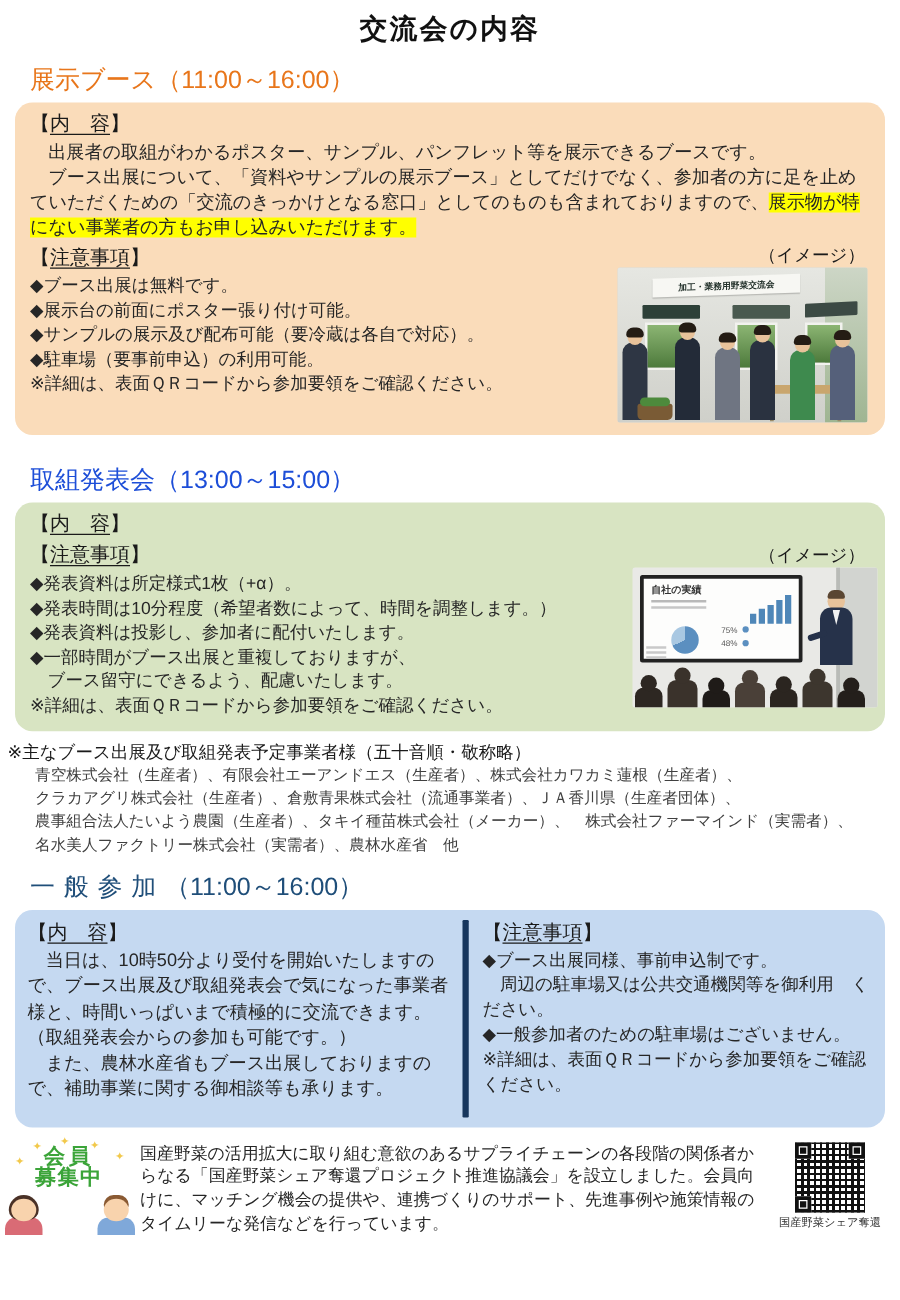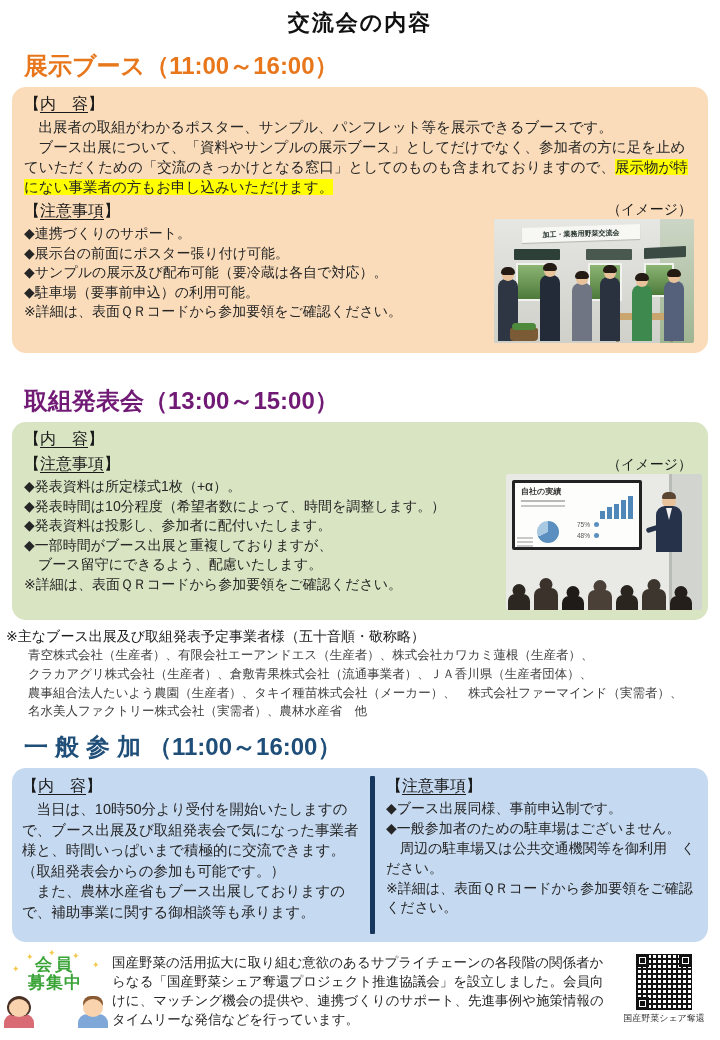--- a/index.html
+++ b/index.html
@@ -4,23 +4,23 @@
 <style>
   html,body{margin:0;padding:0;}
   body{
     width:720px;height:1040px;background:#ffffff;position:relative;overflow:hidden;
     font-family:"Liberation Sans","DejaVu Sans",sans-serif;color:#262626;
   }
   .title{
     text-align:center;font-size:22px;font-weight:bold;color:#111;
     padding-top:8px;letter-spacing:2px;
   }
-  .sec-heading{font-size:24px;font-weight:bold;margin:12px 0 5px 24px;}
+  .sec-heading{font-size:20px;font-weight:normal;margin:12px 0 5px 24px;}
   .sec-heading.orange{color:#E8761B;}
-  .sec-heading.green{color:#701a75;margin-top:32px;}
+  .sec-heading.green{color:#1d4ed8;margin-top:22px;}
   .sec-heading.blue{color:#1F4E79;margin-top:10px;}
   .sec-heading .spaced{letter-spacing:7px;}
   .box{margin:0 12px;border-radius:14px;padding:7px 12px 10px 12px;}
   .box.orange{background:#FADCBA;}
   .box.green{background:#D8E4C2;}
   .box.blue{background:#C5D9F1;display:flex;align-items:stretch;min-height:158px;padding:8px 10px;}
   .block-label{font-size:16px;color:#1a1a1a;margin-bottom:2px;white-space:pre-wrap;}
   .block-label .ul{text-decoration:underline;text-underline-offset:3px;}
   .body-text{font-size:14.5px;line-height:1.38;white-space:pre-wrap;}
   .hl{background:#FFFF00;}
@@ -47,21 +47,21 @@
   .bp-poster.p3{left:152px;width:26px;height:30px;}
   .bp-table{position:absolute;left:118px;top:94px;width:64px;height:7px;background:#c9a66e;}
   .bp-leg{position:absolute;width:3px;height:22px;background:#9a8a66;top:101px;}
   .bp-basket{position:absolute;left:16px;bottom:2px;width:28px;height:13px;background:#7a5b35;border-radius:2px 2px 4px 4px;}
   .bp-basket::before{content:"";position:absolute;left:2px;top:-5px;width:24px;height:7px;background:#4d8a3c;border-radius:4px;}
   .person{position:absolute;bottom:0;display:flex;flex-direction:column;align-items:center;}
   .person .head{width:12px;height:12px;border-radius:50%;background:#e8c29a;position:relative;z-index:1;}
   .person .head::before{content:"";position:absolute;left:-1px;top:-2px;width:14px;height:8px;border-radius:7px 7px 3px 3px;background:#241c14;}
   .person .torso{width:20px;border-radius:8px 8px 0 0;margin-top:-2px;}
   
-  .pres-photo{width:196px;height:136px;margin-left:10px;background:#e9e9e6;}
+  .pres-photo{width:196px;height:112px;margin-left:10px;background:#e9e9e6;}
   .pp-window{position:absolute;right:0;top:0;width:30px;height:100%;background:#d2d4d0;border-left:3px solid #b9bbb7;}
   .pp-screen{position:absolute;left:6px;top:6px;width:124px;height:64px;background:#fdfdfc;border:3px solid #222;border-radius:2px;}
   .pp-title{position:absolute;left:6px;top:3px;font-size:8px;font-weight:bold;color:#333;}
   .pp-sub{position:absolute;left:6px;top:17px;width:44px;height:2px;background:#b9b9b9;box-shadow:0 5px 0 #c6c6c6;}
   .pp-bar{position:absolute;bottom:28px;width:5px;background:#4f87b8;}
   .pp-pie{position:absolute;left:22px;bottom:4px;width:22px;height:22px;border-radius:50%;
     background:conic-gradient(#5b8fc0 0 68%,#a9c8e2 68% 100%);}
   .pp-lines{position:absolute;left:2px;bottom:8px;width:16px;height:2px;background:#c9c9c9;box-shadow:0 4px 0 #c9c9c9,0 8px 0 #c9c9c9;}
   .pp-stats{position:absolute;left:62px;bottom:6px;font-size:6.5px;color:#555;line-height:1.7;}
   .pp-stats .dot{display:inline-block;width:5px;height:5px;border-radius:50%;background:#5b8fc0;margin-left:4px;}
@@ -113,21 +113,21 @@
 
 <div class="sec-heading orange">展示ブース（11:00～16:00）</div>
 
 <div class="box orange">
   <div class="block-label"><span>【</span><span class="ul">内　容</span><span>】</span></div>
   <div class="body-text"><span>　出展者の取組がわかるポスター、サンプル、パンフレット等を展示できるブースです。</span><br><span>　ブース出展について、「資料やサンプルの展示ブース」としてだけでなく、参加者の方に足を止めていただくための「交流のきっかけとなる窓口」としてのものも含まれておりますので、</span><span class="hl">展示物が特にない事業者の方もお申し込みいただけます。</span></div>
 
   <div class="notes-row">
     <div class="notes-col">
       <div class="block-label"><span>【</span><span class="ul">注意事項</span><span>】</span></div>
-      <div class="note-line">◆連携づくりのサポート。</div>
+      <div class="note-line">◆ブース出展は無料です。</div>
       <div class="note-line">◆展示台の前面にポスター張り付け可能。</div>
       <div class="note-line">◆サンプルの展示及び配布可能（要冷蔵は各自で対応）。</div>
       <div class="note-line">◆駐車場（要事前申込）の利用可能。</div>
       <div class="note-line">※詳細は、表面ＱＲコードから参加要領をご確認ください。</div>
     </div>
     <div class="figure-col">
       <div class="img-caption">（イメージ）</div>
       <div class="photo booth-photo">
         <div class="bp-wall"></div>
         <div class="bp-window"></div>
@@ -232,22 +232,22 @@
 
 <div class="box blue">
   <div class="gen-left">
     <div class="block-label"><span>【</span><span class="ul">内　容</span><span>】</span></div>
     <div class="gen-text"><span>　当日は、10時50分より受付を開始いたしますので、ブース出展及び取組発表会で気になった事業者様と、時間いっぱいまで積極的に交流できます。</span><br><span>（取組発表会からの参加も可能です。）</span><br><span>　また、農林水産省もブース出展しておりますので、補助事業に関する御相談等も承ります。</span></div>
   </div>
   <div class="gen-divider"></div>
   <div class="gen-right">
     <div class="block-label"><span>【</span><span class="ul">注意事項</span><span>】</span></div>
     <div class="gen-text" style="font-size:14px;">◆ブース出展同様、事前申込制です。</div>
+    <div class="gen-text" style="font-size:14px;">　周辺の駐車場又は公共交通機関等を御利用　ください。</div>
     <div class="gen-text" style="font-size:14px;">◆一般参加者のための駐車場はございません。</div>
-    <div class="gen-text" style="font-size:14px;">　周辺の駐車場又は公共交通機関等を御利用　ください。</div>
     <div class="gen-text" style="font-size:14px;">※詳細は、表面ＱＲコードから参加要領をご確認ください。</div>
   </div>
 </div>
 
 <div class="footer">
   <div class="mascot">
     <span class="sparkle" style="left:22px;top:-2px;">✦</span>
     <span class="sparkle" style="left:44px;top:-6px;">✦</span>
     <span class="sparkle" style="left:68px;top:-3px;">✦</span>
     <span class="sparkle" style="left:88px;top:6px;">✦</span>

